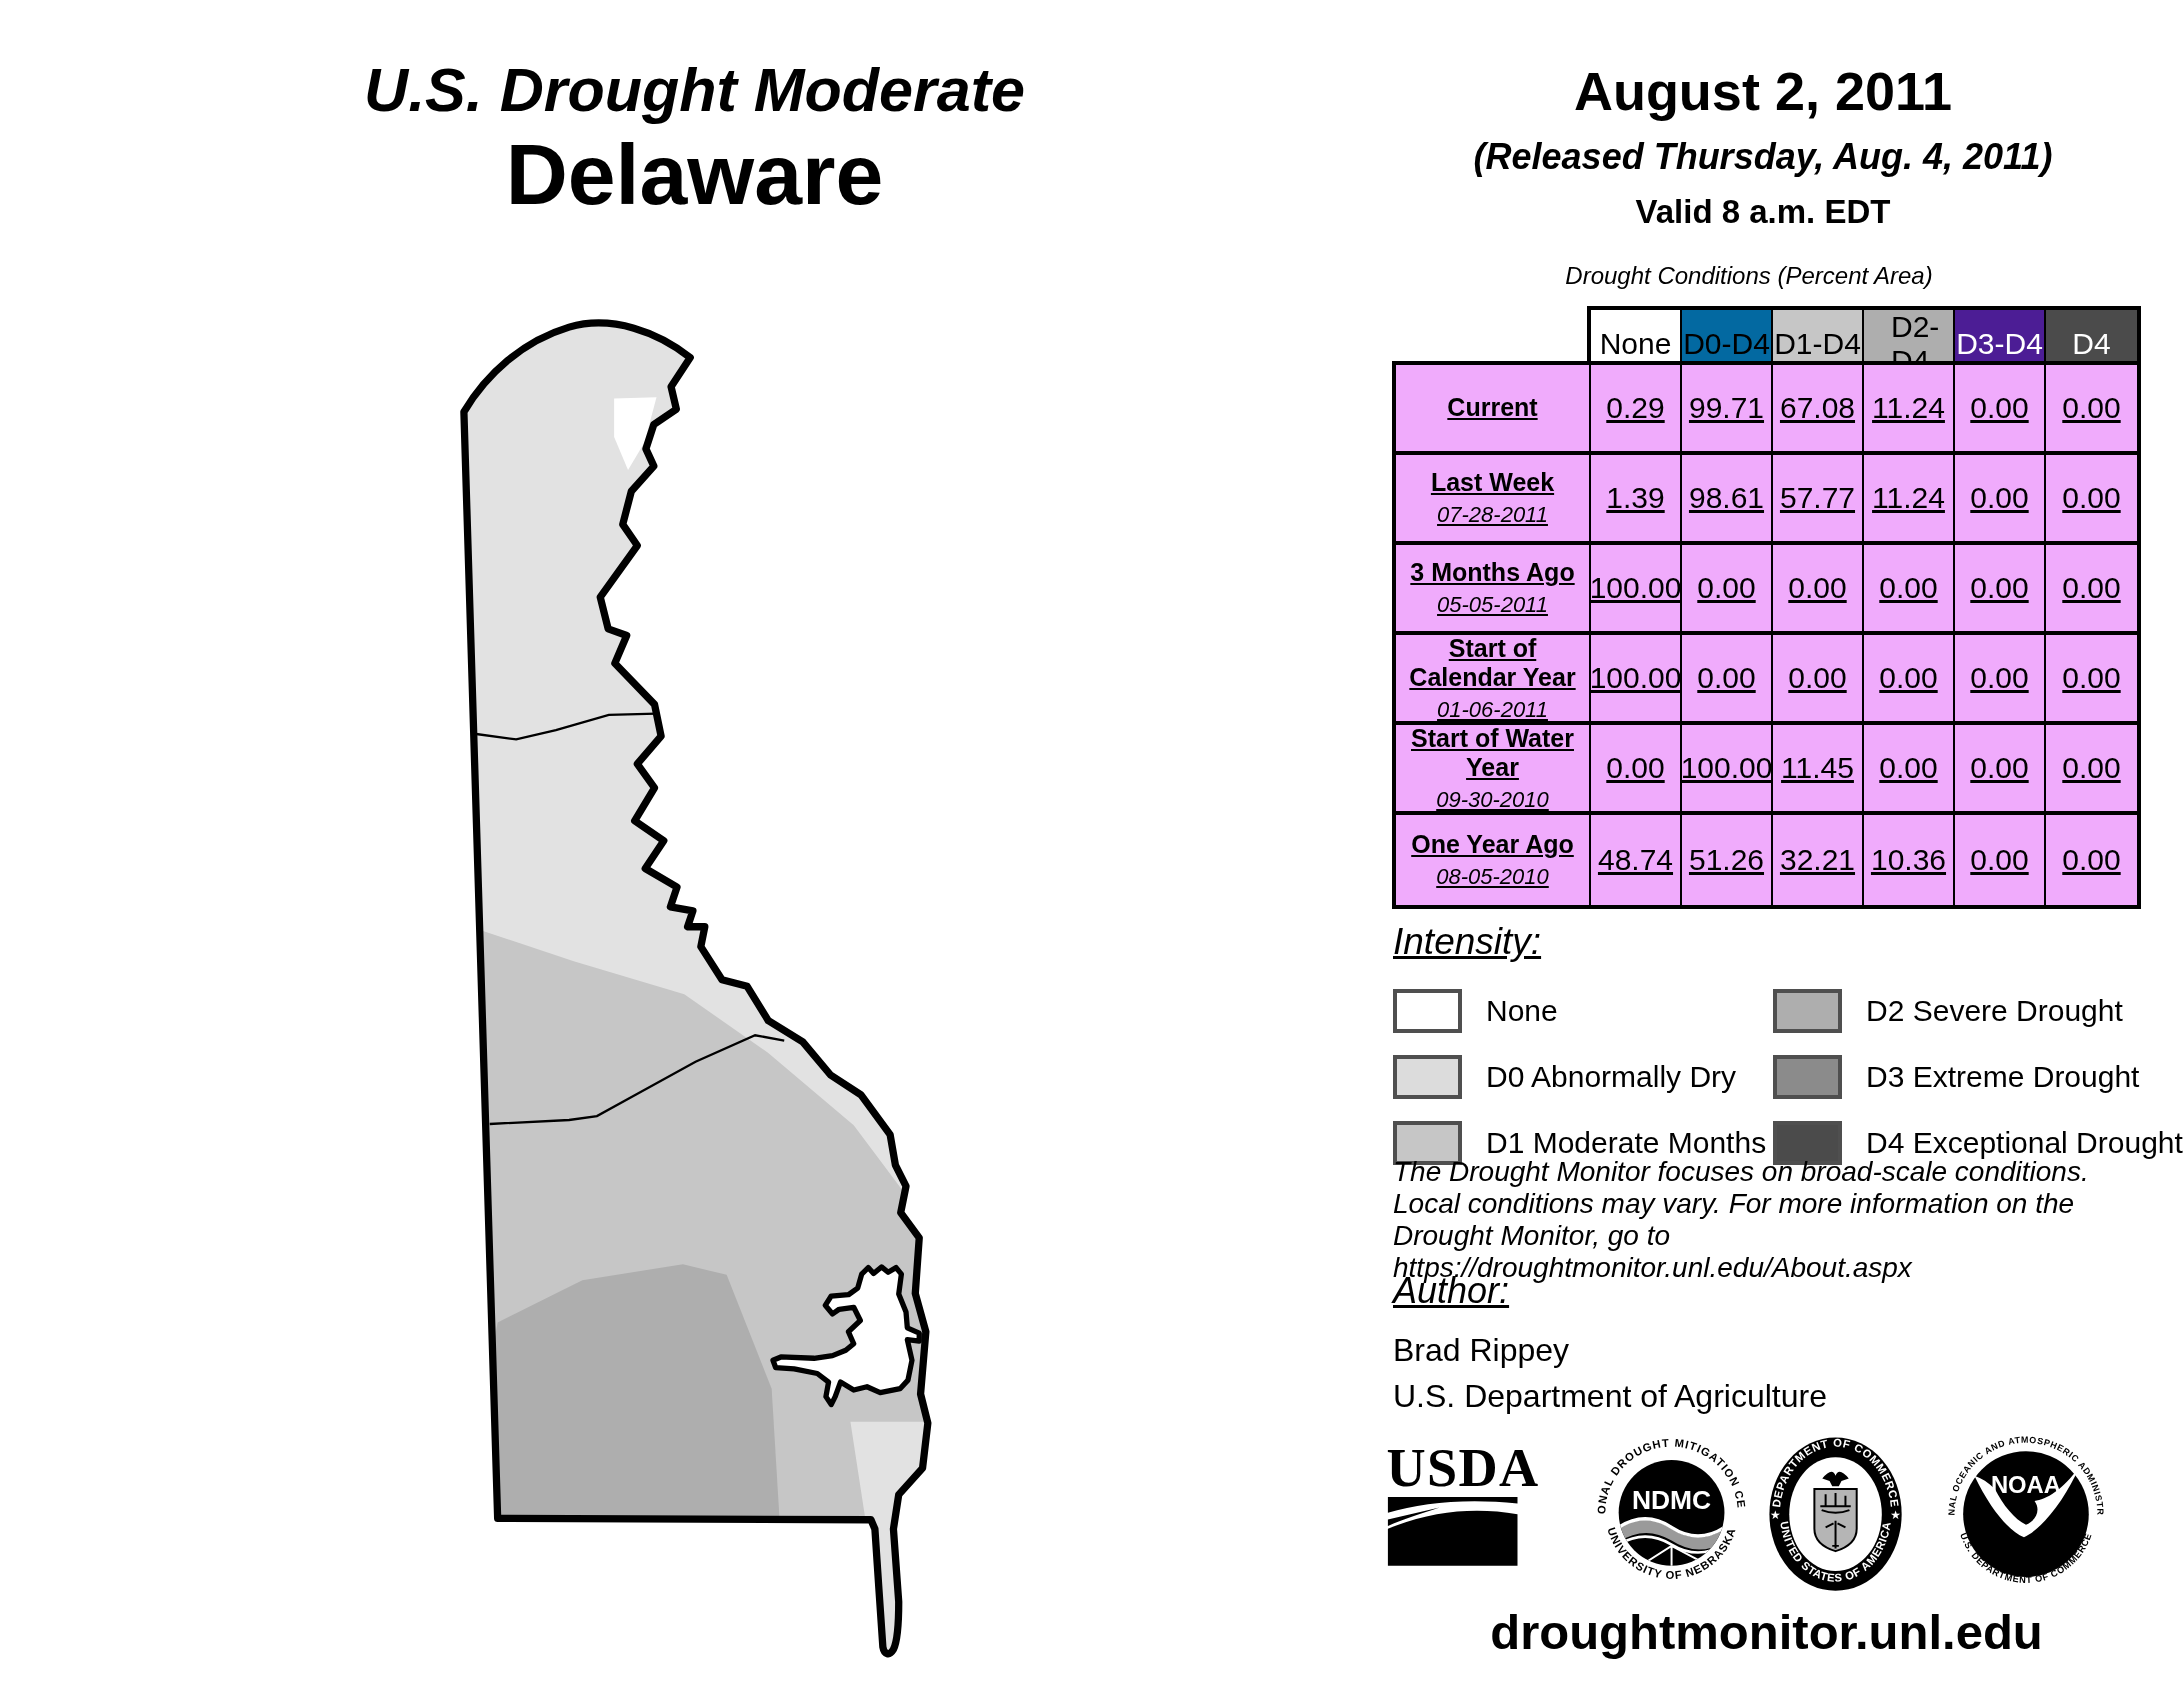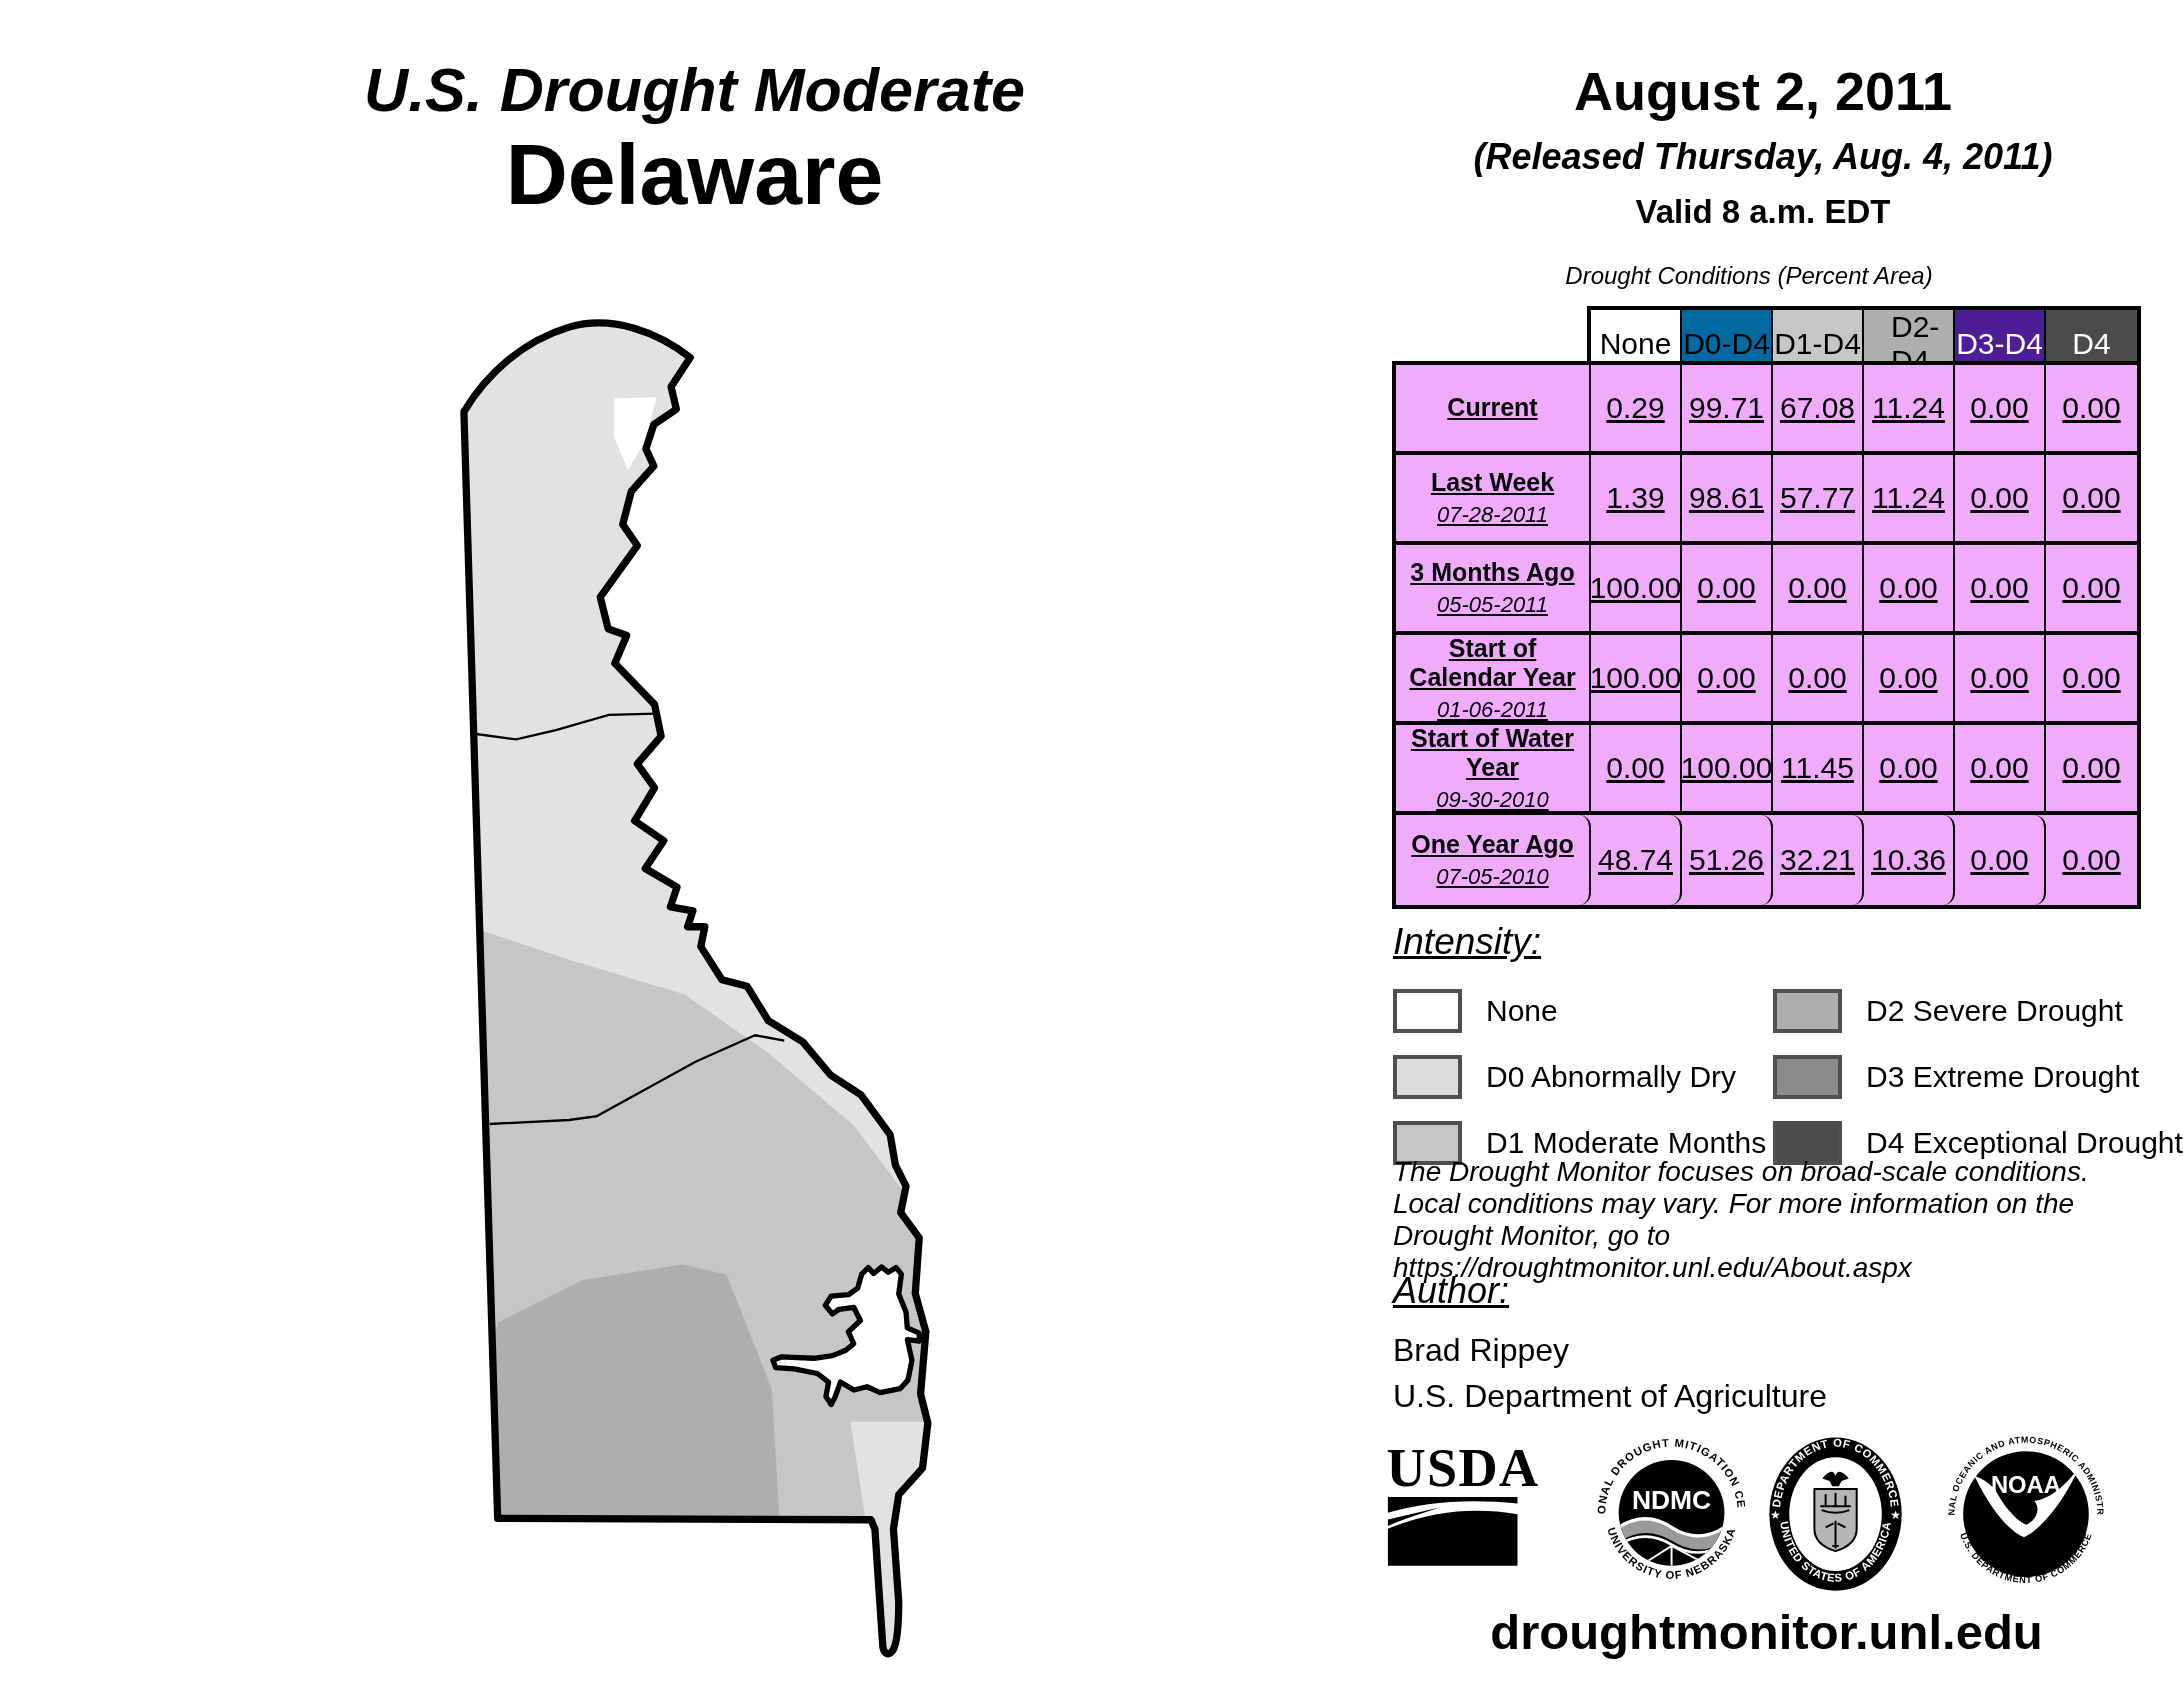--- a/index.html
+++ b/index.html
@@ -20,21 +20,21 @@
 
   
   .table-title{left:1385px;top:262px;width:728px;text-align:center;font-size:24px;font-style:italic;}
   .thead{left:1587px;top:306px;display:grid;grid-template-columns:repeat(6,91px);height:56px;border:4.6px solid #000;box-sizing:border-box;background:#fff;}
   .thead .hcell{display:flex;align-items:center;justify-content:center;font-size:30px;border-right:2.6px solid #000;}
   .thead .hcell:last-child{border-right:none;}
   .tbody{left:1392px;top:361px;display:grid;grid-template-columns:195px repeat(6,91px);grid-auto-rows:90px;border:4.6px solid #000;box-sizing:border-box;background:#f0abfc;text-decoration:underline;}
   .trow{display:contents;}
   .trow .cell{border-right:2.6px solid #000;border-bottom:4.6px solid #000;display:flex;align-items:center;justify-content:center;flex-direction:column;}
   .trow .cell:last-child{border-right:none;}
-  .trow:last-child .cell{border-bottom:none;border-radius:12px;}
+  .trow:last-child .cell{border-bottom:none;}
   .cell .num{font-size:30px;}
   .cell.lbl{padding:0 2.6px;text-align:center;}
   .cell .rowname{font-size:25px;font-weight:bold;line-height:1.18;}
   .cell .rowdate{font-size:22px;font-style:italic;margin-top:4px;}
 
   
   .legend{left:1393px;top:921px;width:794px;}
   .legend-title{font-size:37px;font-style:italic;text-decoration:underline;}
   .legend-grid{margin-top:14.6px;display:grid;grid-template-columns:380px 413px;grid-auto-rows:66px;}
   .legend-item{display:flex;align-items:center;}
@@ -262,21 +262,21 @@
       <div class="cell">
           <div class="num">0.00</div>
         </div>
       <div class="cell">
           <div class="num">0.00</div>
         </div>
     </div>
     <div class="trow">
       <div class="cell lbl">
         <div class="rowname">One Year Ago</div>
-        <div class="rowdate">07-05-2010</div>
+        <div class="rowdate">08-05-2010</div>
       </div>
       <div class="cell">
           <div class="num">48.74</div>
         </div>
       <div class="cell">
           <div class="num">51.26</div>
         </div>
       <div class="cell">
           <div class="num">32.21</div>
         </div>

